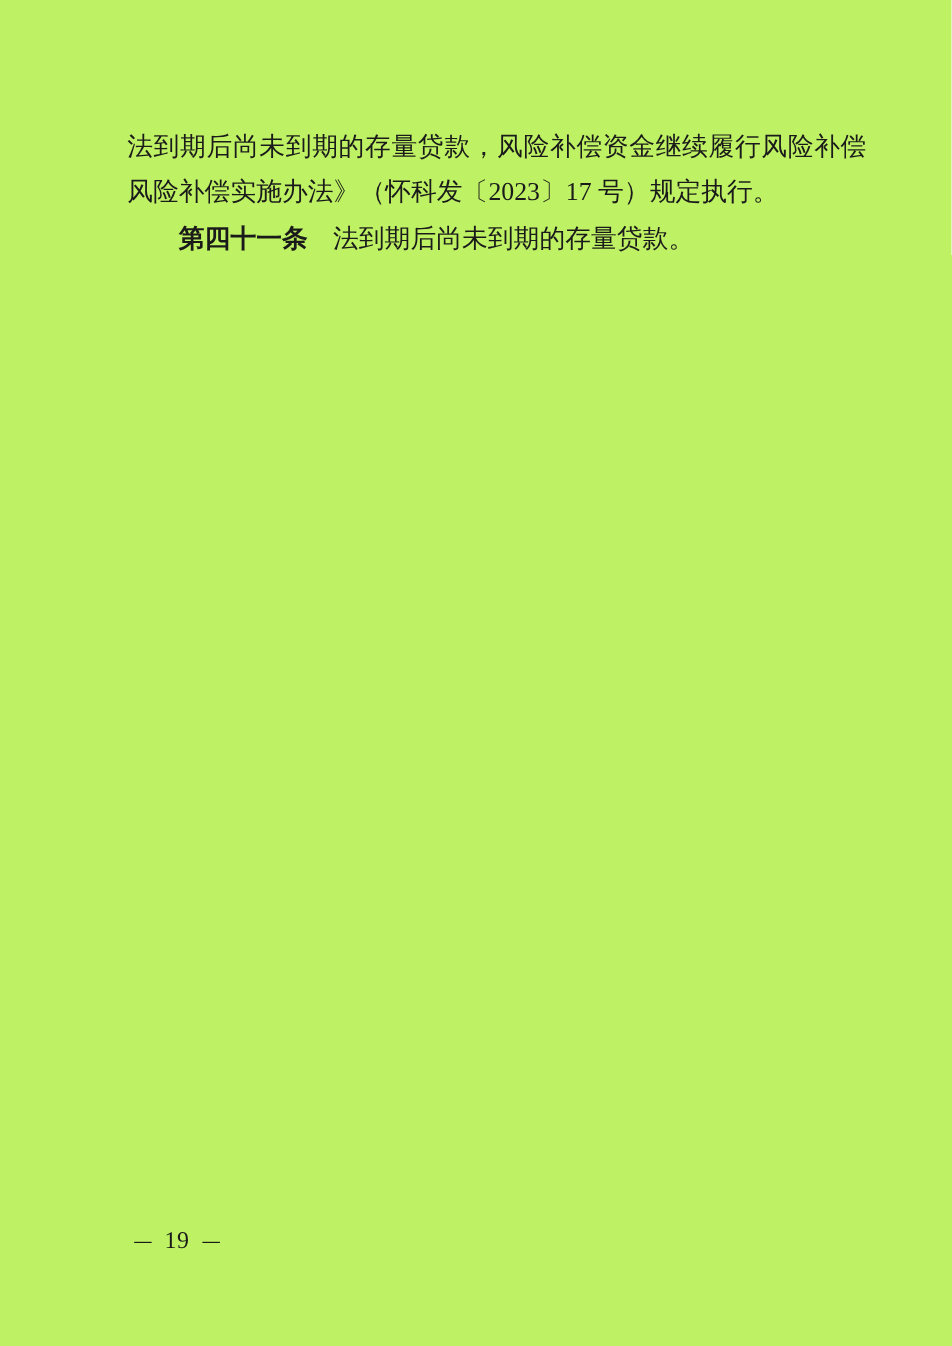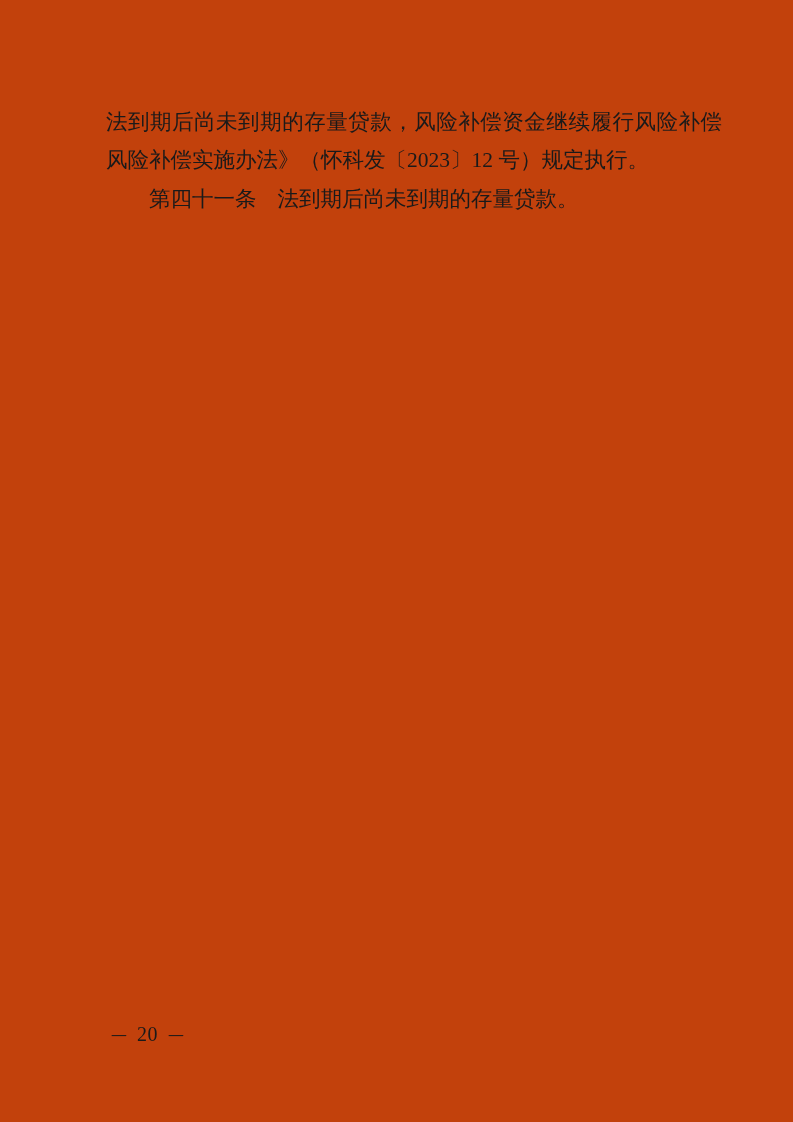--- a/index.html
+++ b/index.html
@@ -4,21 +4,21 @@
 <style>
   html, body {
     margin: 0;
     padding: 0;
     background: #ffffff;
   }
   .page {
     position: relative;
     width: 793px;
     height: 1122px;
-    background: #c2410c;
+    background: #bef264;
     overflow: hidden;
     font-family: "Liberation Serif", "DejaVu Serif", serif;
     color: #1a1a1a;
   }
   .text-block {
     position: absolute;
     left: 106px;
     top: 103px;
     width: 616px;
   }
@@ -37,21 +37,21 @@
     text-align-last: left;
   }
   .article-line {
     font-size: 21.5px;
     line-height: 38.4px;
     height: 38.4px;
     padding-left: 43px;
     text-align: left;
   }
   .article-heading {
-    font-weight: 400;
+    font-weight: 700;
     margin-right: 21px;
   }
   .page-footer {
     position: absolute;
     left: 109px;
     top: 1022px;
     display: flex;
     align-items: center;
     font-size: 20px;
     line-height: 24px;
@@ -66,26 +66,26 @@
     letter-spacing: 0.5px;
   }
 </style>
 </head>
 <body>
 
 <div class="page">
 
   <div class="text-block">
     <div class="body-line">法到期后尚未到期的存量贷款，风险补偿资金继续履行风险补偿</div>
-    <div class="body-line para-end">风险补偿实施办法》（怀科发〔2023〕12 号）规定执行。</div>
+    <div class="body-line para-end">风险补偿实施办法》（怀科发〔2023〕17 号）规定执行。</div>
 
     <div class="article-line">
       <span class="article-heading">第四十一条</span><span>法到期后尚未到期的存量贷款。</span>
     </div>
   </div>
 
   <div class="page-footer">
     <span class="footer-dash">—</span>
-    <span class="footer-number">20</span>
+    <span class="footer-number">19</span>
     <span class="footer-dash">—</span>
   </div>
 
 </div>
 
 </body></html>

